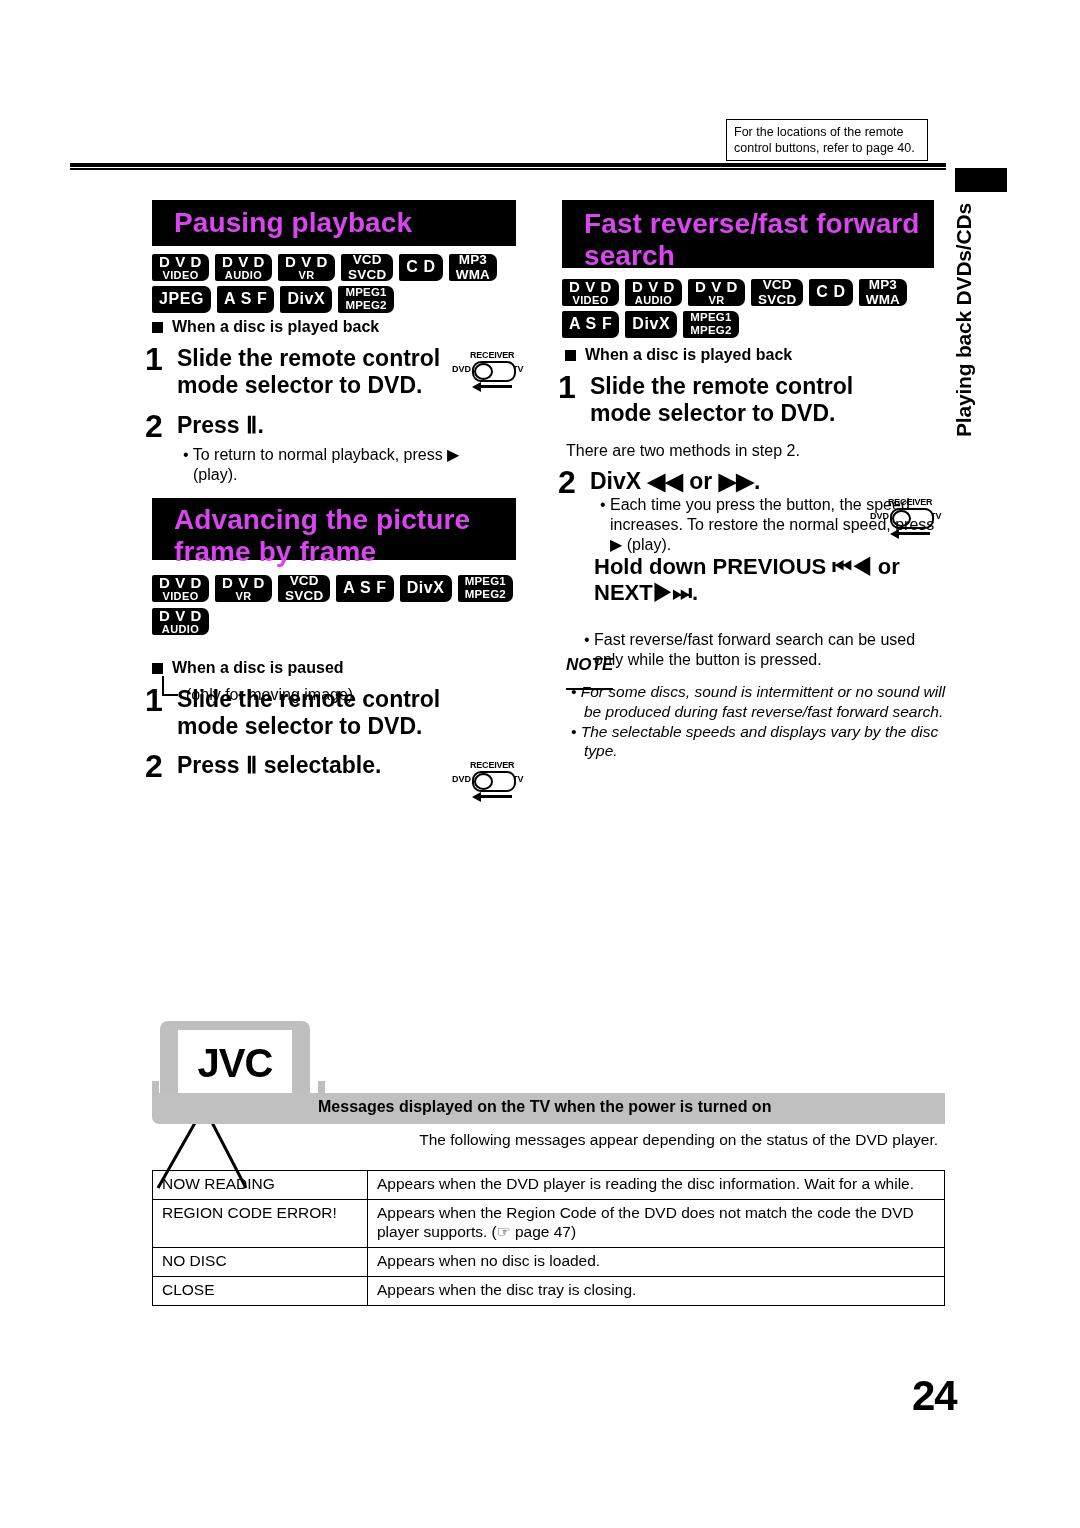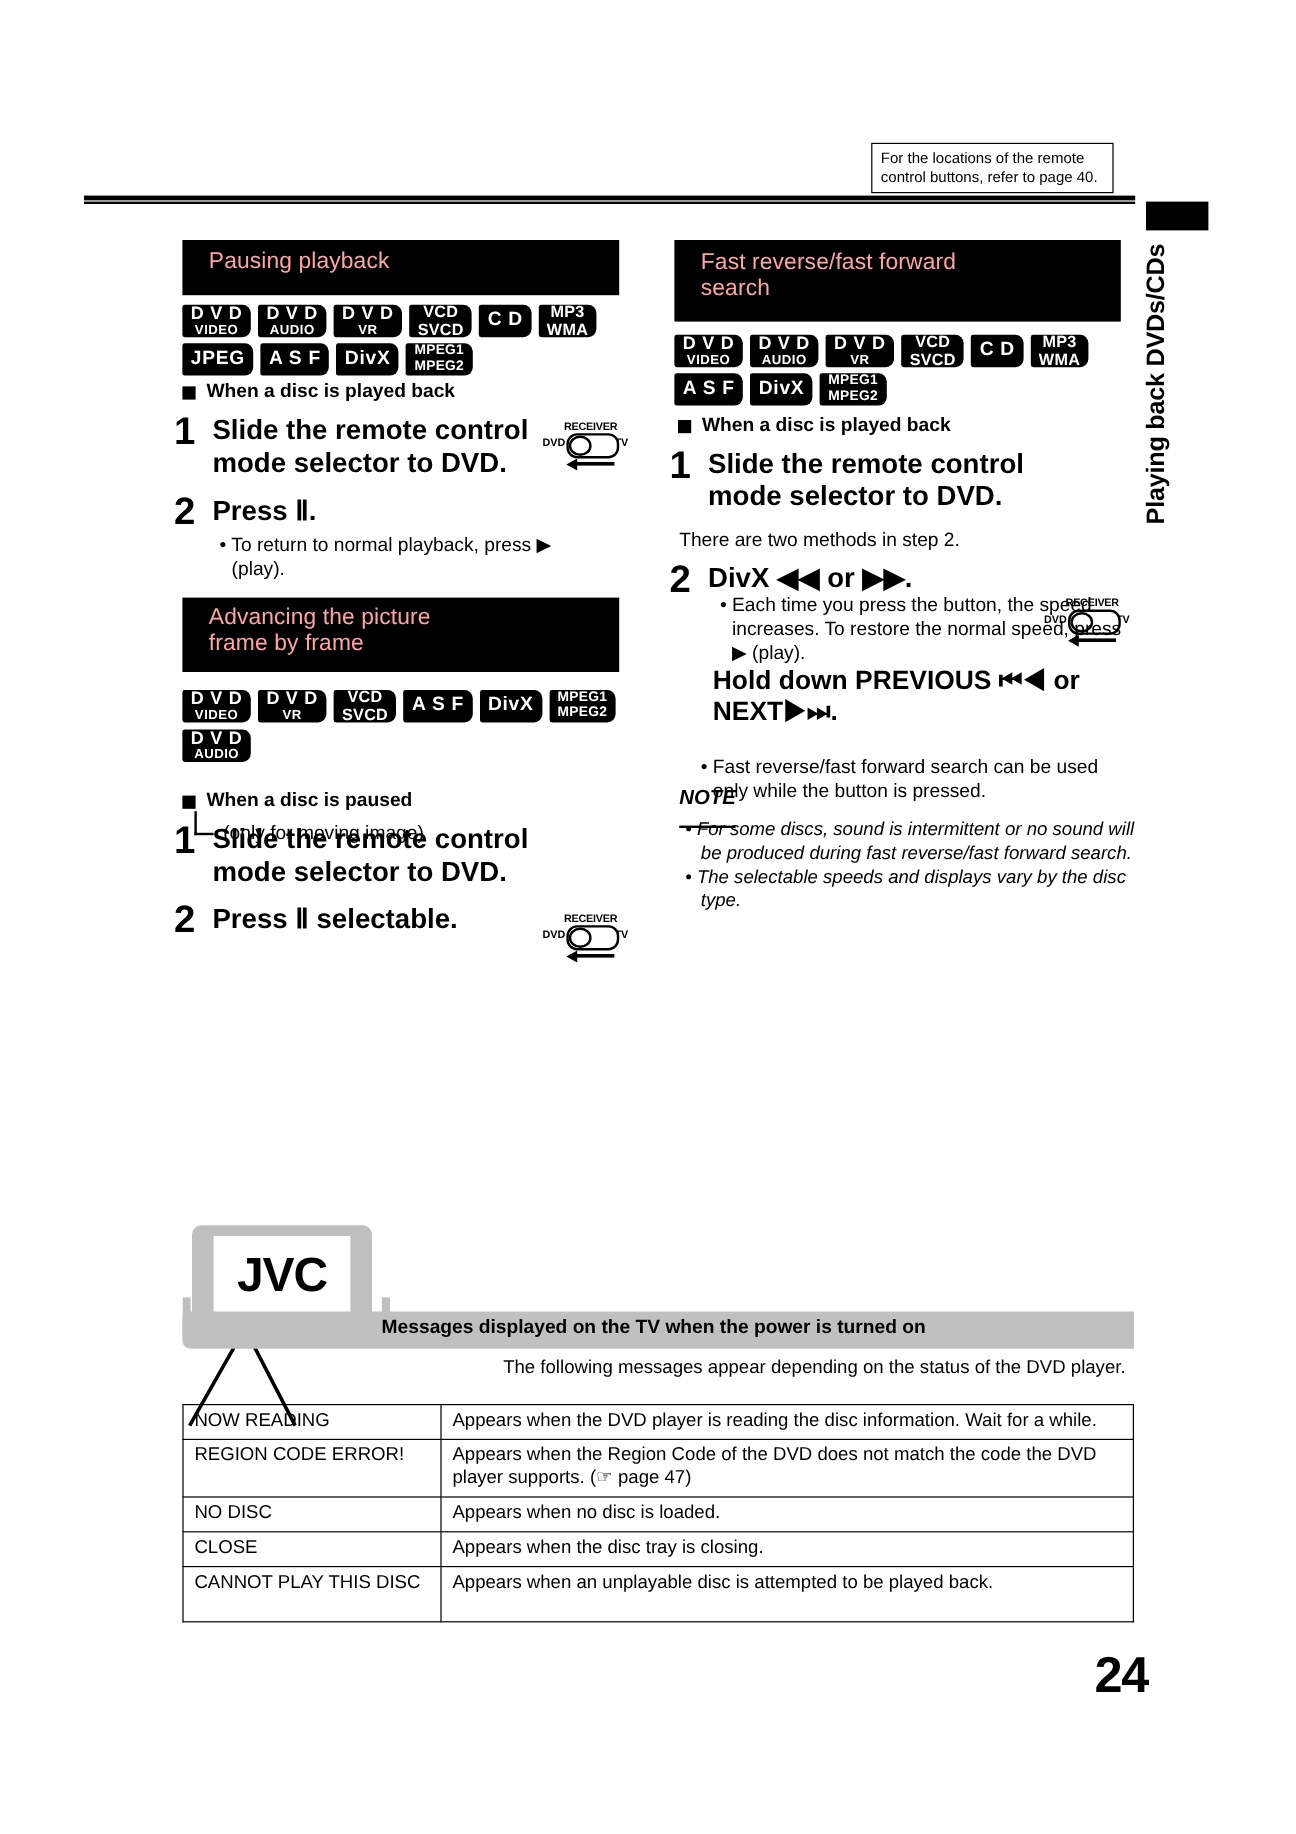--- a/index.html
+++ b/index.html
@@ -42,22 +42,22 @@
     font-size: 21px; font-weight: bold; letter-spacing: -0.2px;
     writing-mode: vertical-rl;
     text-orientation: mixed;
     transform: rotate(180deg);
     transform-origin: center center;
     display: flex; align-items: flex-start; justify-content: center;
   }
 
   
   .sect-bar {
-    background: #000; color: #fca5a5;
-    font-size: 19px; font-weight: normal;
+    background: #000; color: #d946ef;
+    font-size: 28px; font-weight: bold;
     padding: 7px 0 9px 22px;
     line-height: 1.16;
     letter-spacing: 0.1px;
     box-sizing: border-box;
   }
 
   
   .badges { display: flex; flex-wrap: wrap; gap: 5px 6px; align-items: center; }
   .badge {
     background: #000; color: #fff;
@@ -437,20 +437,16 @@
         <td>Appears when the Region Code of the DVD does not match the code the DVD player supports. (☞ page 47)</td>
       </tr>
       <tr>
         <td class="k">NO DISC</td>
         <td>Appears when no disc is loaded.</td>
       </tr>
       <tr>
         <td class="k">CLOSE</td>
         <td>Appears when the disc tray is closing.</td>
       </tr>
-      <tr class="tall">
-        <td class="k">CANNOT PLAY THIS DISC</td>
-        <td>Appears when an unplayable disc is attempted to be played back.</td>
-      </tr>
     </tbody>
 </table>
 
 <div class="abs" id="page-num">24</div>
 
 </body></html>

